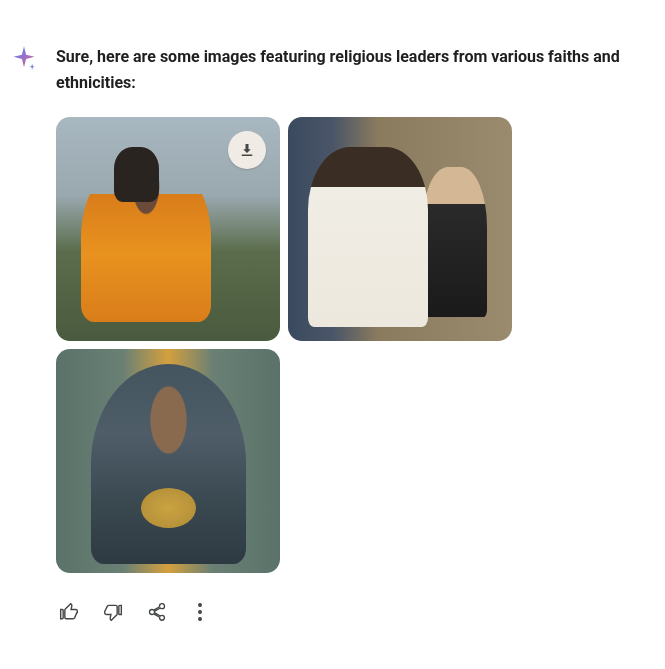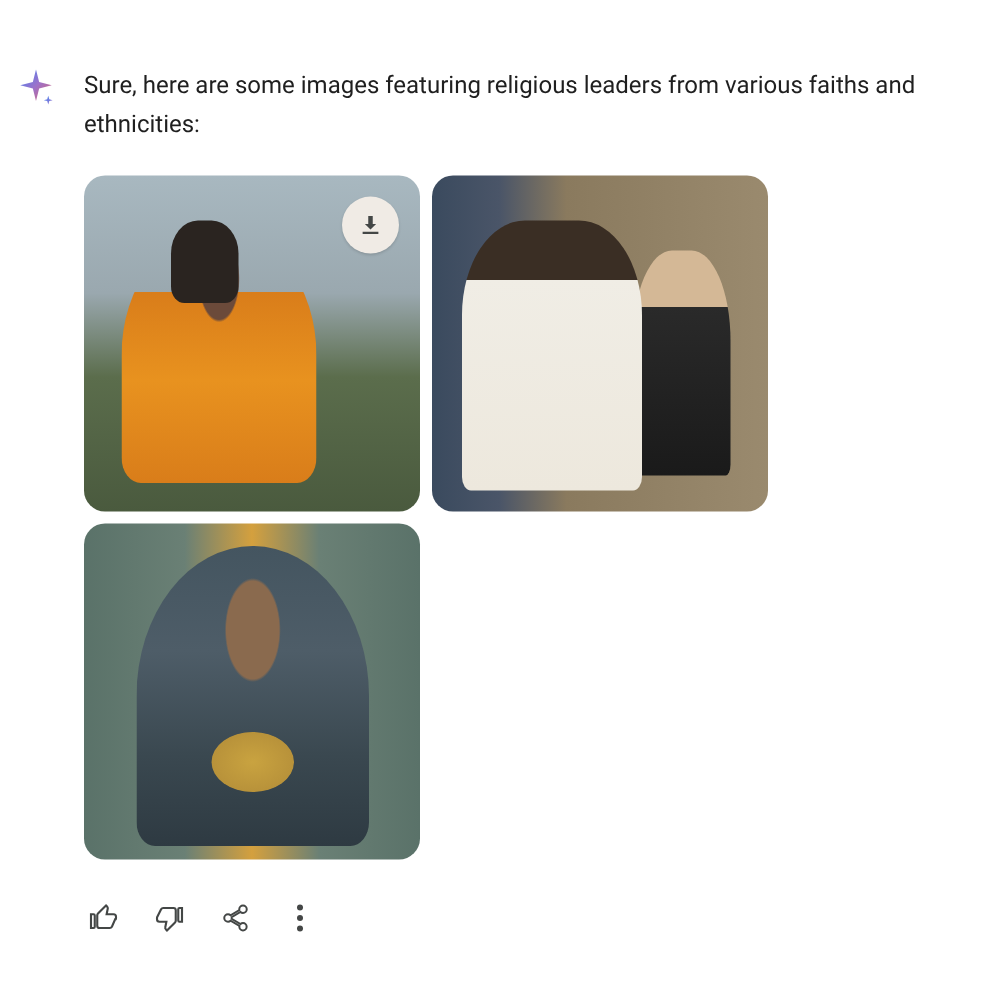--- a/index.html
+++ b/index.html
@@ -10,20 +10,21 @@
     body {
       font-family: 'Google Sans', Roboto, Arial, sans-serif;
       background: #ffffff;
       width: 665px;
       height: 669px;
       padding: 20px 10px;
     }
     .response-container {
       display: flex;
       gap: 18px;
+      font-weight: bold;
     }
     .avatar-col {
       flex-shrink: 0;
       padding-top: 24px;
     }
     .sparkle-icon {
       width: 28px;
       height: 28px;
     }
     .content-col {

